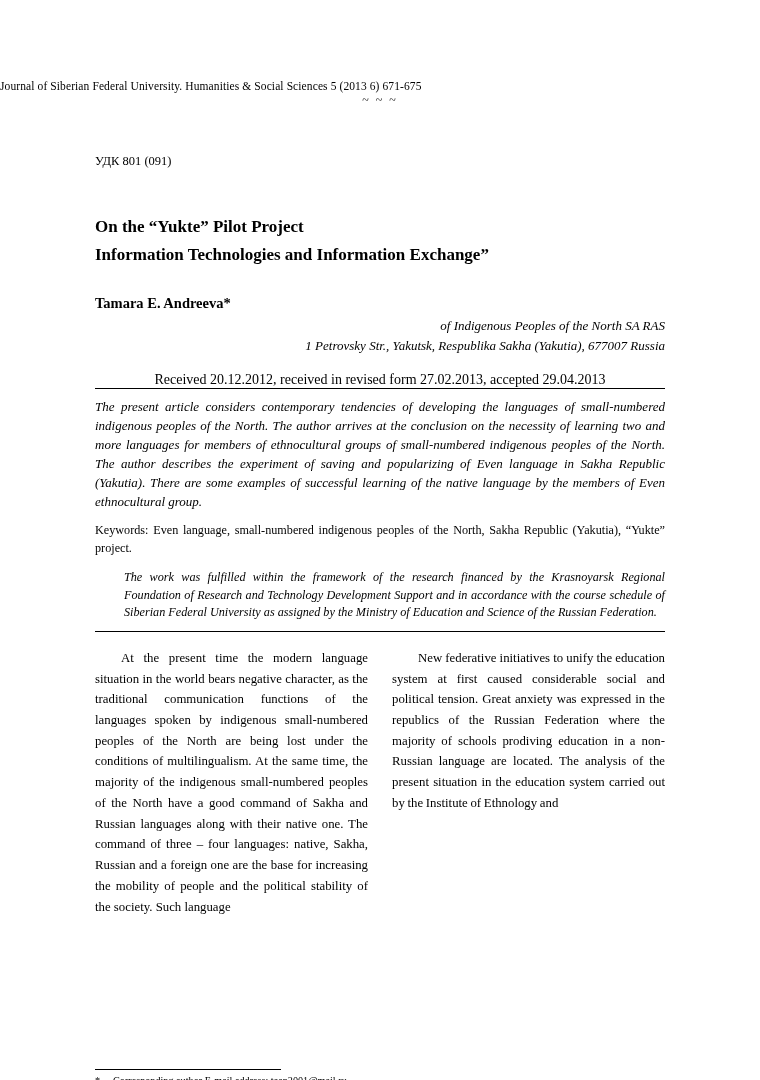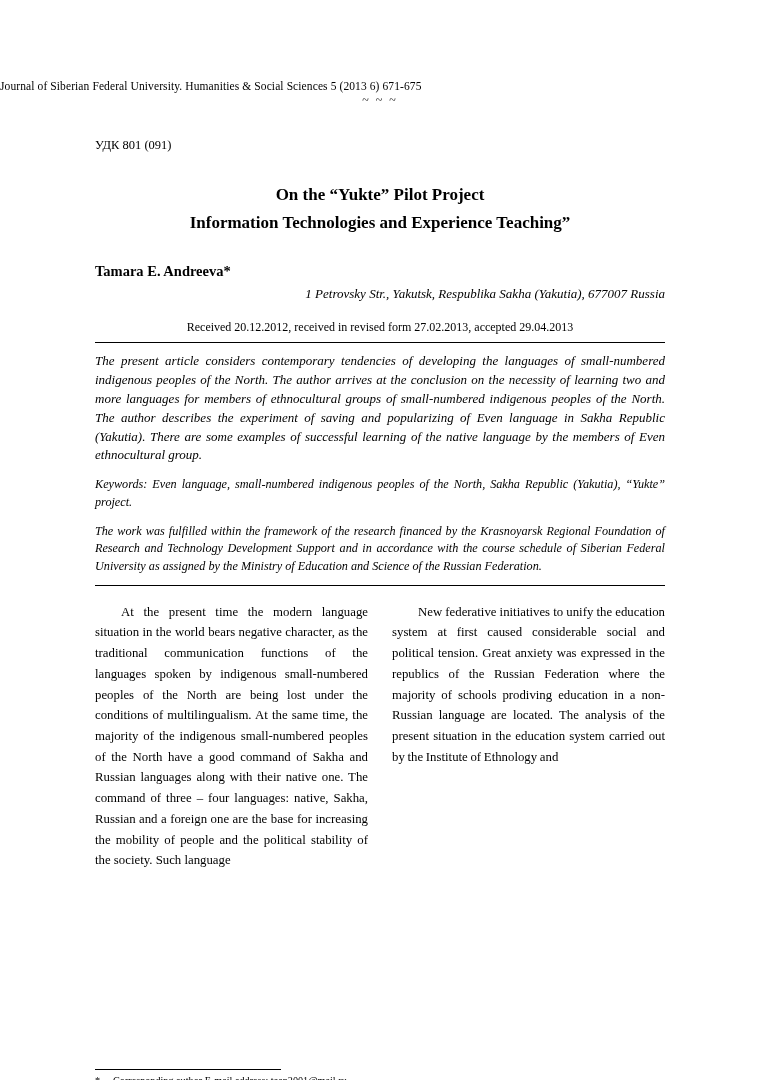--- a/index.html
+++ b/index.html
@@ -34,78 +34,76 @@
     font-size: 12px;
     letter-spacing: 2px;
     margin-top: 1px;
     color: #111;
   }
   .content {
     margin: 0 95px 0 95px;
   }
   .udk {
     font-size: 12.5px;
-    margin-top: 30px;
+    margin-top: 46px;
     font-family: "Liberation Serif", serif;
   }
   .title {
     font-size: 17px;
     font-weight: bold;
     line-height: 1.65;
-    margin-top: 28px;
+    margin-top: 44px;
     font-family: "Liberation Serif", serif;
-    text-align: center;
   }
   .title div {
     white-space: nowrap;
   }
   .author {
     font-weight: bold;
     font-size: 14.5px;
     margin-top: 26px;
   }
   .affiliation {
     text-align: right;
     font-style: italic;
     font-size: 13px;
     line-height: 1.55;
     margin-top: 4px;
   }
   .received {
     text-align: center;
-    font-size: 12px;
+    font-size: 14px;
     margin-top: 16px;
-    margin-bottom: 7px;
   }
   .rule {
     border: 0;
     border-top: 1px solid #000;
     margin: 0;
   }
   .abstract {
     font-style: italic;
     font-size: 13px;
     line-height: 1.45;
     text-align: justify;
     margin-top: 9px;
   }
   .keywords {
-    font-style: italic;
     font-size: 12.2px;
     line-height: 1.45;
     text-align: justify;
     margin-top: 11px;
   }
   .funding {
     font-style: italic;
     font-size: 12.2px;
     line-height: 1.45;
     text-align: justify;
     margin-top: 11px;
     margin-bottom: 9px;
+    margin-left: 29px;
   }
   .columns {
     display: flex;
     gap: 24px;
     margin-top: 16px;
   }
   .col {
     width: 273px;
     font-size: 12.8px;
     line-height: 1.62;
@@ -148,26 +146,27 @@
 
   <div class="journal-header">Journal of  Siberian Federal University.  Humanities &amp; Social Sciences 5 (2013 6) 671-675</div>
   <div class="tilde-row">~ ~ ~</div>
 
   <div class="content">
 
     <div class="udk">УДК 801 (091)</div>
 
     <div class="title">
       <div>On the “Yukte” Pilot Project</div>
-      <div>Information Technologies and Experience Teaching”</div>
+      <div>Information Technologies and Information Exchange”</div>
     </div>
 
     <div class="author">Tamara E. Andreeva*</div>
 
     <div class="affiliation">
+      <div>of Indigenous Peoples of the North SA RAS</div>
       <div>1 Petrovsky Str., Yakutsk, Respublika Sakha (Yakutia), 677007 Russia</div>
     </div>
 
     <div class="received">Received 20.12.2012, received in revised form 27.02.2013, accepted 29.04.2013</div>
 
     <hr class="rule">
 
     <div class="abstract">The present article considers contemporary tendencies of developing the languages of small-numbered indigenous peoples of the North. The author arrives at the conclusion on the necessity of learning two and more languages for members of ethnocultural groups of small-numbered indigenous peoples of the North. The author describes the experiment of saving and popularizing of Even language in Sakha Republic (Yakutia). There are some examples of successful learning of the native language by the members of Even ethnocultural group.</div>
 
     <div class="keywords">Keywords: Even language, small-numbered indigenous peoples of the North, Sakha Republic (Yakutia), “Yukte” project.</div>

